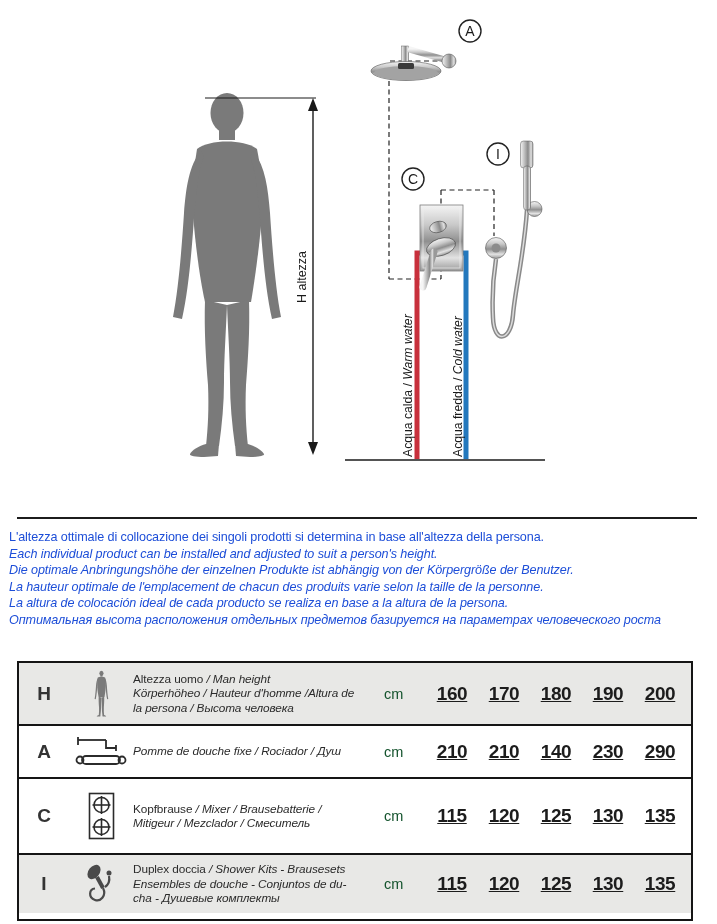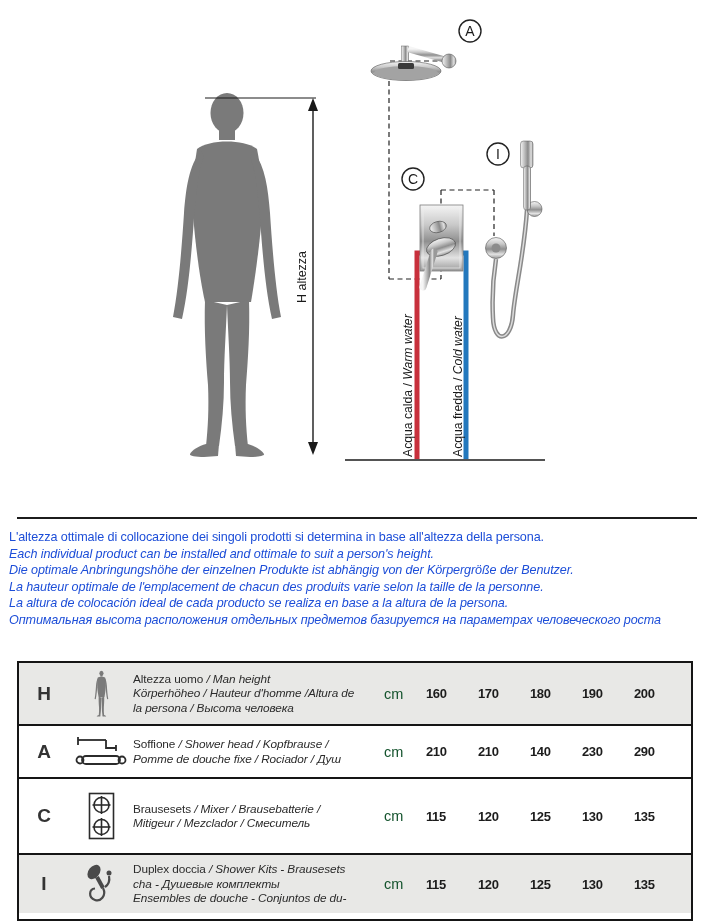--- a/index.html
+++ b/index.html
@@ -15,22 +15,22 @@
               border:2px solid #151515;box-sizing:border-box;}
   .trow{display:flex;align-items:center;box-sizing:border-box;padding-right:6px;}
   .trow + .trow{border-top:2px solid #151515;}
   .trow.shaded{background:#e8e8e6;}
   .r0{height:61px;} .r1{height:53px;} .r2{height:76px;} .r3{height:60px;}
   .c-key{width:50px;text-align:center;font-size:19px;font-weight:bold;color:#333;flex:none;}
   .c-icon{width:64px;display:flex;justify-content:center;align-items:center;flex:none;}
   .c-desc{width:251px;font-size:11.8px;line-height:14.4px;color:#2b2b2b;
           letter-spacing:-0.1px;flex:none;}
   .c-unit{width:42px;font-size:14.5px;color:#14532d;flex:none;}
-  .c-val{width:52px;text-align:left;font-size:13px;font-weight:bold;
-         color:#1c1c1c;letter-spacing:-0.4px;flex:none;}
+  .c-val{width:52px;text-align:center;font-size:19px;font-weight:bold;
+         color:#1c1c1c;letter-spacing:-0.4px;flex:none;text-decoration:underline;}
   .svgtxt{font-family:"Liberation Sans", sans-serif;fill:#1a1a1a;}
 </style>
 </head>
 <body>
 
 <div class="page">
 
   <svg class="diagram-svg" width="717" height="505" viewBox="0 0 717 505">
     <defs>
       <linearGradient id="chromeV" x1="0" y1="0" x2="0" y2="1">
@@ -128,21 +128,21 @@
     <g>
       <circle cx="498" cy="154" r="11" fill="#fff" stroke="#222" stroke-width="1.4"></circle>
       <text class="svgtxt" x="498" y="159" font-size="14" text-anchor="middle">I</text>
     </g>
   </svg>
 
   <div class="rule"></div>
 
   <div class="intro">
     <div class="iline">L'altezza ottimale di collocazione dei singoli prodotti si determina in base all'altezza della persona.</div>
-    <div class="iline it">Each individual product can be installed and ottimale to suit a person's height.</div>
+    <div class="iline it">Each individual product can be installed and adjusted to suit a person's height.</div>
     <div class="iline it">Die optimale Anbringungshöhe der einzelnen Produkte ist abhängig von der Körpergröße der Benutzer.</div>
     <div class="iline it">La hauteur optimale de l'emplacement de chacun des produits varie selon la taille de la personne.</div>
     <div class="iline it">La altura de colocación ideal de cada producto se realiza en base a la altura de la persona.</div>
     <div class="iline it">Оптимальная высота расположения отдельных предметов базируется на параметрах человеческого роста</div>
   </div>
 
   <div class="spec-table">
 
     <div class="trow r0 shaded">
       <div class="c-key">H</div>
@@ -171,21 +171,20 @@
           <line x1="3" y1="2" x2="3" y2="10"></line>
           <line x1="3" y1="5" x2="31" y2="5"></line>
           <polyline points="31,5 31,13 41,13"></polyline>
           <line x1="41" y1="10" x2="41" y2="16"></line>
           <rect x="7" y="21" width="38" height="8" rx="4"></rect>
           <circle cx="5" cy="25" r="3.5"></circle>
           <circle cx="47" cy="25" r="3.5"></circle>
         </svg>
       </div>
       <div class="c-desc">
-        <div><span>Soffione </span><span class="it">/ Shower head / Kopfbrause /</span></div>
         <div class="it">Pomme de douche fixe / Rociador / Душ</div>
       </div>
       <div class="c-unit">cm</div>
       <div class="c-val">210</div>
       <div class="c-val">210</div>
       <div class="c-val">140</div>
       <div class="c-val">230</div>
       <div class="c-val">290</div>
     </div>
 
@@ -196,21 +195,21 @@
           <rect x="1.5" y="1.5" width="24" height="45"></rect>
           <circle cx="13.5" cy="13" r="7.5"></circle>
           <line x1="13.5" y1="4" x2="13.5" y2="22"></line>
           <line x1="4.5" y1="13" x2="22.5" y2="13"></line>
           <circle cx="13.5" cy="35" r="7.5"></circle>
           <line x1="13.5" y1="26" x2="13.5" y2="44"></line>
           <line x1="4.5" y1="35" x2="22.5" y2="35"></line>
         </svg>
       </div>
       <div class="c-desc">
-        <div><span>Brausesets </span><span class="it">/ Mixer / Brausebatterie /</span></div>
+        <div><span>Kopfbrause </span><span class="it">/ Mixer / Brausebatterie /</span></div>
         <div class="it">Mitigeur / Mezclador / Смеситель</div>
       </div>
       <div class="c-unit">cm</div>
       <div class="c-val">115</div>
       <div class="c-val">120</div>
       <div class="c-val">125</div>
       <div class="c-val">130</div>
       <div class="c-val">135</div>
     </div>
 
@@ -219,22 +218,22 @@
       <div class="c-icon">
         <svg width="32" height="42" viewBox="0 0 32 42">
           <ellipse cx="9" cy="9" rx="5.5" ry="8" transform="rotate(38 9 9)" fill="#4a4a4a"></ellipse>
           <line x1="12" y1="14" x2="18" y2="25" stroke="#4a4a4a" stroke-width="4"></line>
           <circle cx="24" cy="10" r="2.5" fill="#4a4a4a"></circle>
           <path d="M 18,25 C 22,33 15,39 10,37 C 3,34.5 4,26 10,25.5 M 24,13 C 25,18 23,22 20,24" fill="none" stroke="#4a4a4a" stroke-width="2.2"></path>
         </svg>
       </div>
       <div class="c-desc">
         <div><span>Duplex doccia </span><span class="it">/ Shower Kits - Brausesets</span></div>
+        <div class="it">Ensembles de douche - Conjuntos de du-</div>
         <div class="it">cha - Душевые комплекты</div>
-        <div class="it">Ensembles de douche - Conjuntos de du-</div>
       </div>
       <div class="c-unit">cm</div>
       <div class="c-val">115</div>
       <div class="c-val">120</div>
       <div class="c-val">125</div>
       <div class="c-val">130</div>
       <div class="c-val">135</div>
     </div>
 
   </div>

